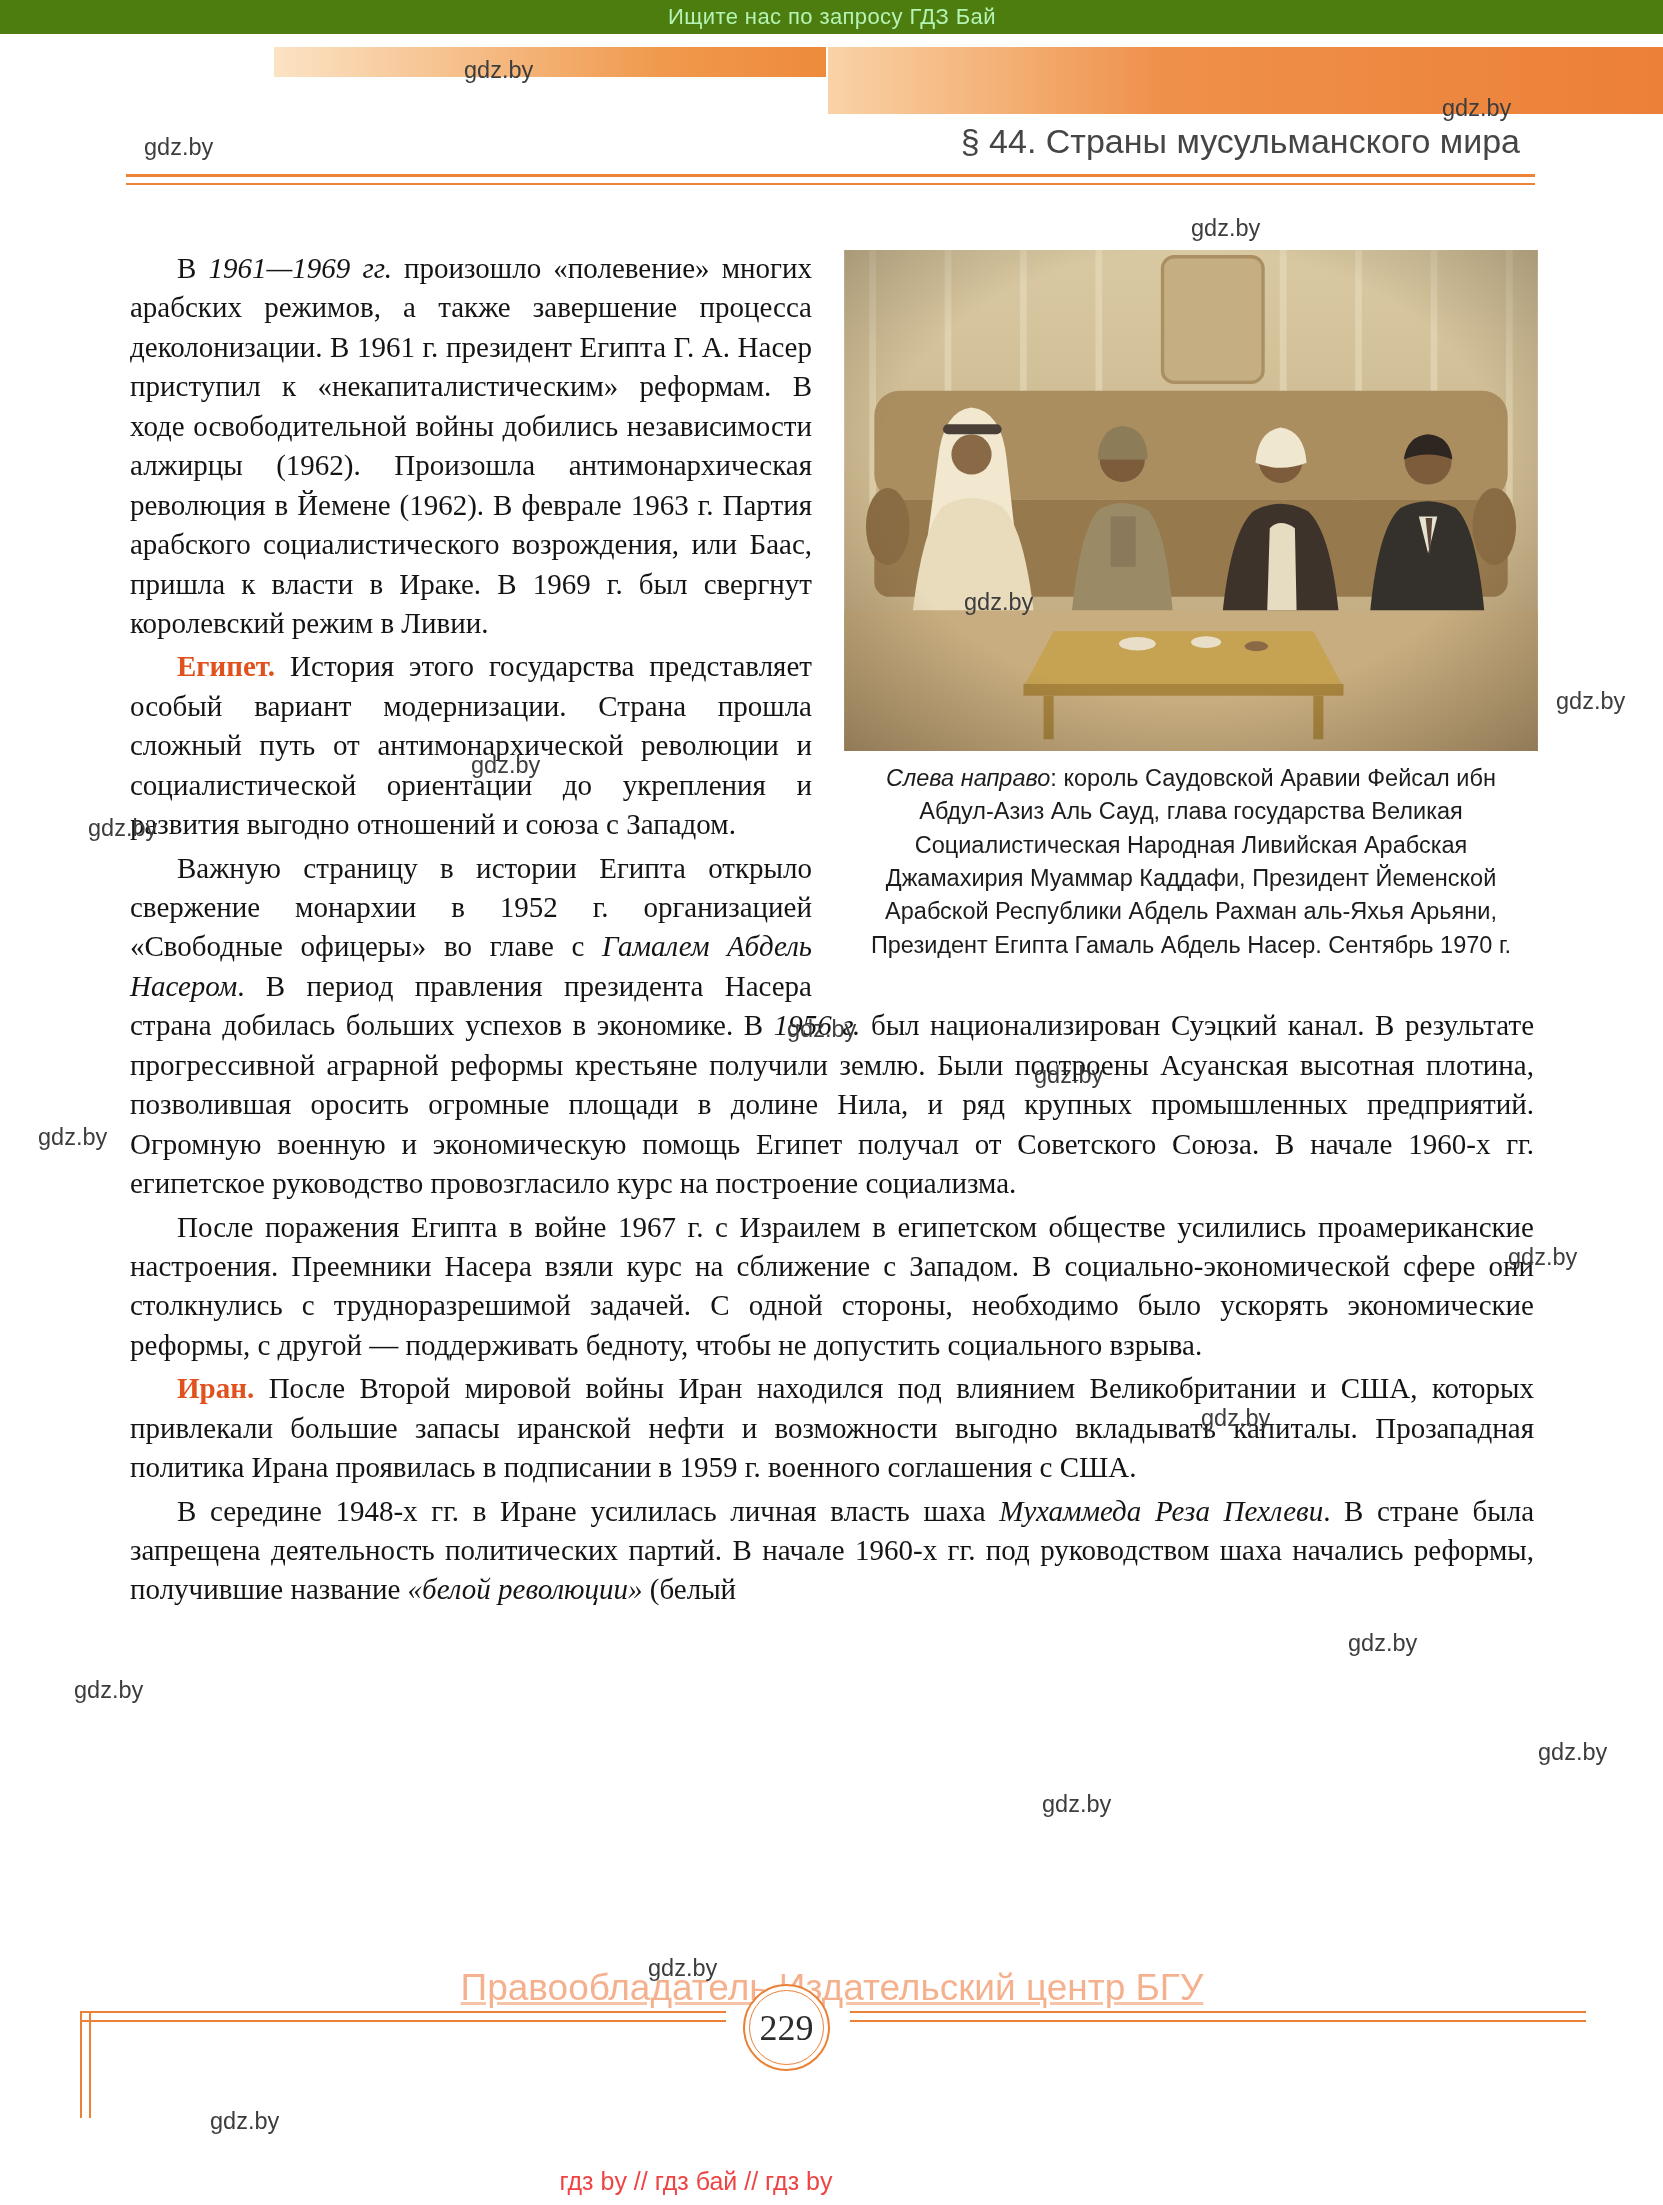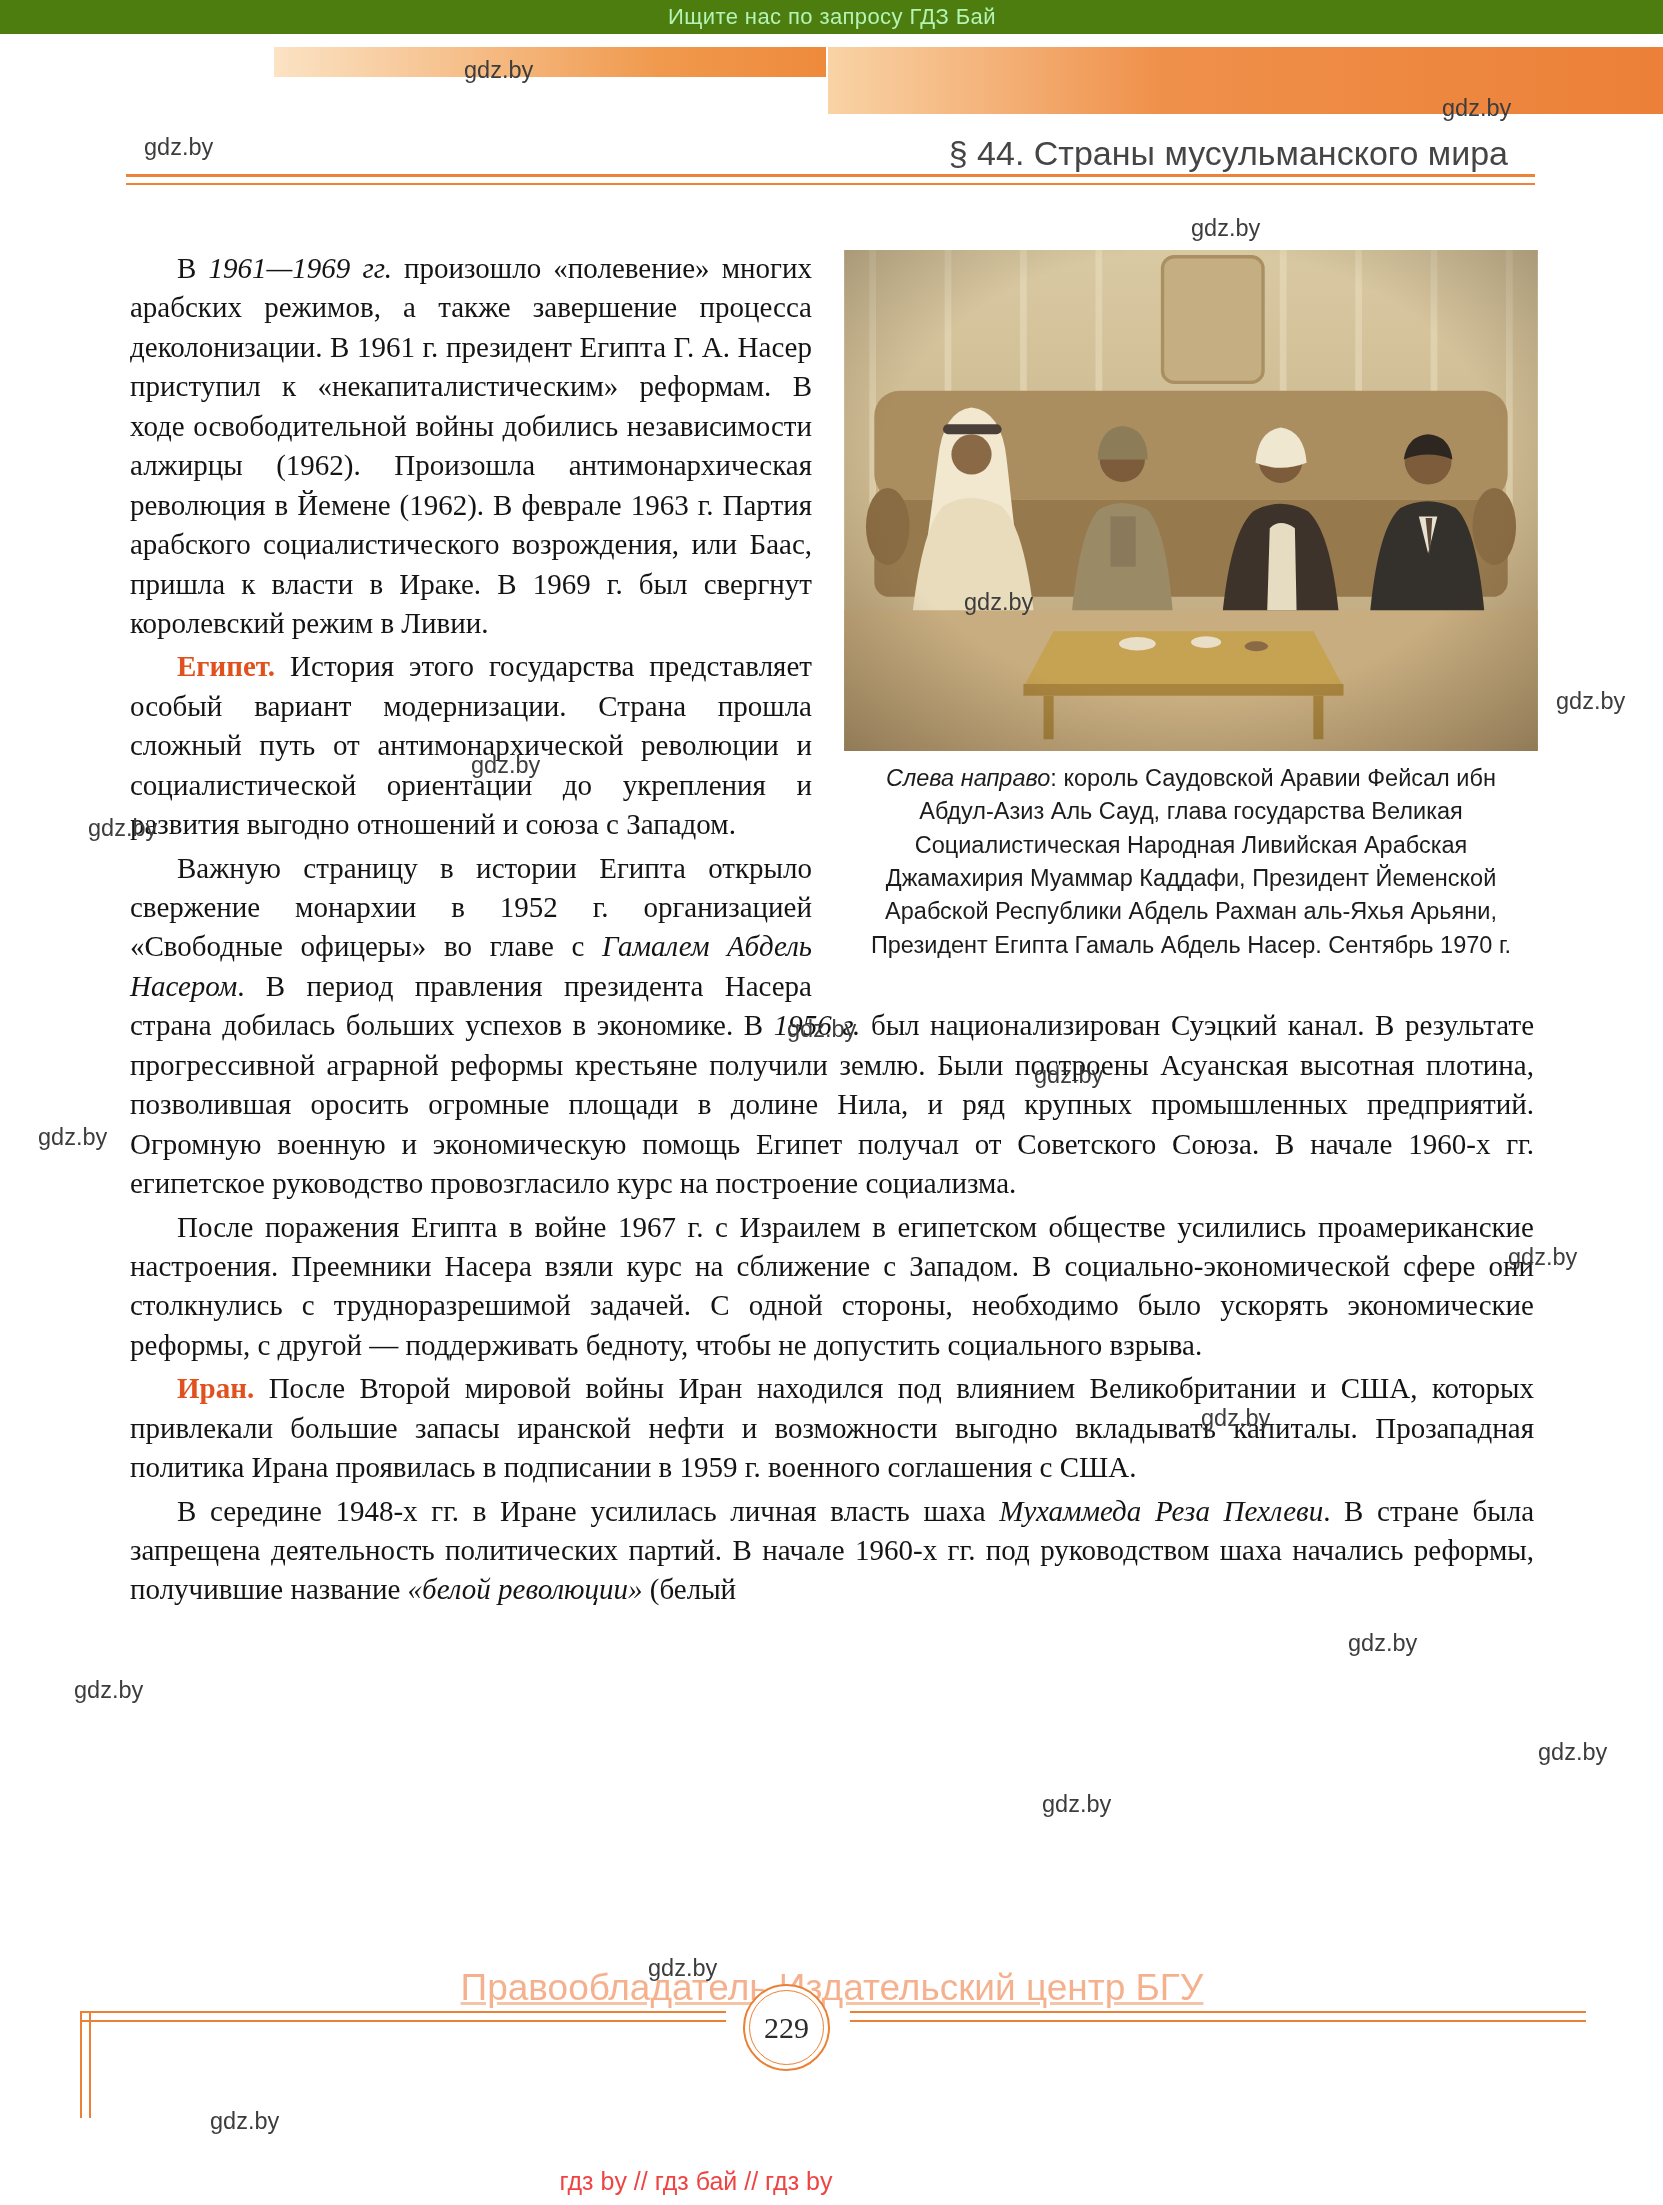--- a/index.html
+++ b/index.html
@@ -13,21 +13,21 @@
 
   
   .orange-bar-left{position:absolute;left:274px;top:47px;width:552px;height:30px;
                    background:linear-gradient(90deg,#fbe3c4 0%,#f0994d 70%,#ee8a3c 100%);}
   .orange-bar-right{position:absolute;left:828px;top:47px;width:835px;height:67px;
                     background:linear-gradient(90deg,#f9d3a6 0%,#ef904a 40%,#ec8038 100%);}
 
   
   .section-header{position:absolute;left:126px;top:122px;width:1409px;text-align:right;
                   padding-right:15px;box-sizing:border-box;}
-  .section-header h1{margin:12px;font-size:34px;font-weight:normal;color:#454545;
+  .section-header h1{margin:0;font-size:34px;font-weight:normal;color:#454545;
                      font-family:"Liberation Sans",sans-serif;}
   .double-rule{box-sizing:border-box;height:11px;border-top:3.4px solid #ec8336;border-bottom:2.5px solid #ec8336;}
   .header-rule{position:absolute;left:126px;top:174px;width:1409px;}
 
   
   .article{position:absolute;left:126px;top:245px;width:1412px;
            font-family:"Liberation Serif",serif;font-size:29px;line-height:1.36;
            color:#141414;text-align:justify;}
   .article figure{float:right;width:694px;margin:5px 0 13.4px 32px;}
   .article svg{display:block;}
@@ -45,21 +45,21 @@
   .h-rule{position:absolute;box-sizing:border-box;height:11px;
           border-top:2.5px solid #ea8136;border-bottom:2.5px solid #ea8136;z-index:2;}
   .h-rule-left{left:80px;top:2011px;width:646px;}
   .h-rule-right{left:850px;top:2011px;width:736px;}
   .v-rule{position:absolute;box-sizing:border-box;width:11px;left:80px;top:2011px;height:107px;
           border-left:2.5px solid #ea8136;border-right:2.5px solid #ea8136;z-index:2;}
   .page-circle{position:absolute;left:743px;top:1984px;width:87px;height:87px;background:#fff;
                border:2.5px solid #ea8136;border-radius:50%;z-index:3;box-sizing:border-box;}
   .page-circle .inner{position:absolute;inset:4.2px;border:1.7px solid #ea8136;border-radius:50%;
                       display:flex;align-items:center;justify-content:center;
-                      font-family:"Liberation Serif",serif;font-size:30px;color:#2c2c2c;}
+                      font-family:"Liberation Serif",serif;font-size:36px;color:#2c2c2c;}
   .bottom-links{position:absolute;left:0;top:2167px;width:1392px;text-align:center;
                 font-size:25px;color:#ef4444;z-index:2;cursor:pointer;}
 
   
   .wm{position:absolute;font-size:23.5px;color:#3d3d3d;z-index:5;
       font-family:"Liberation Sans",sans-serif;pointer-events:none;white-space:nowrap;margin-top:10px;}
 </style>
 </head>
 <body>
 

